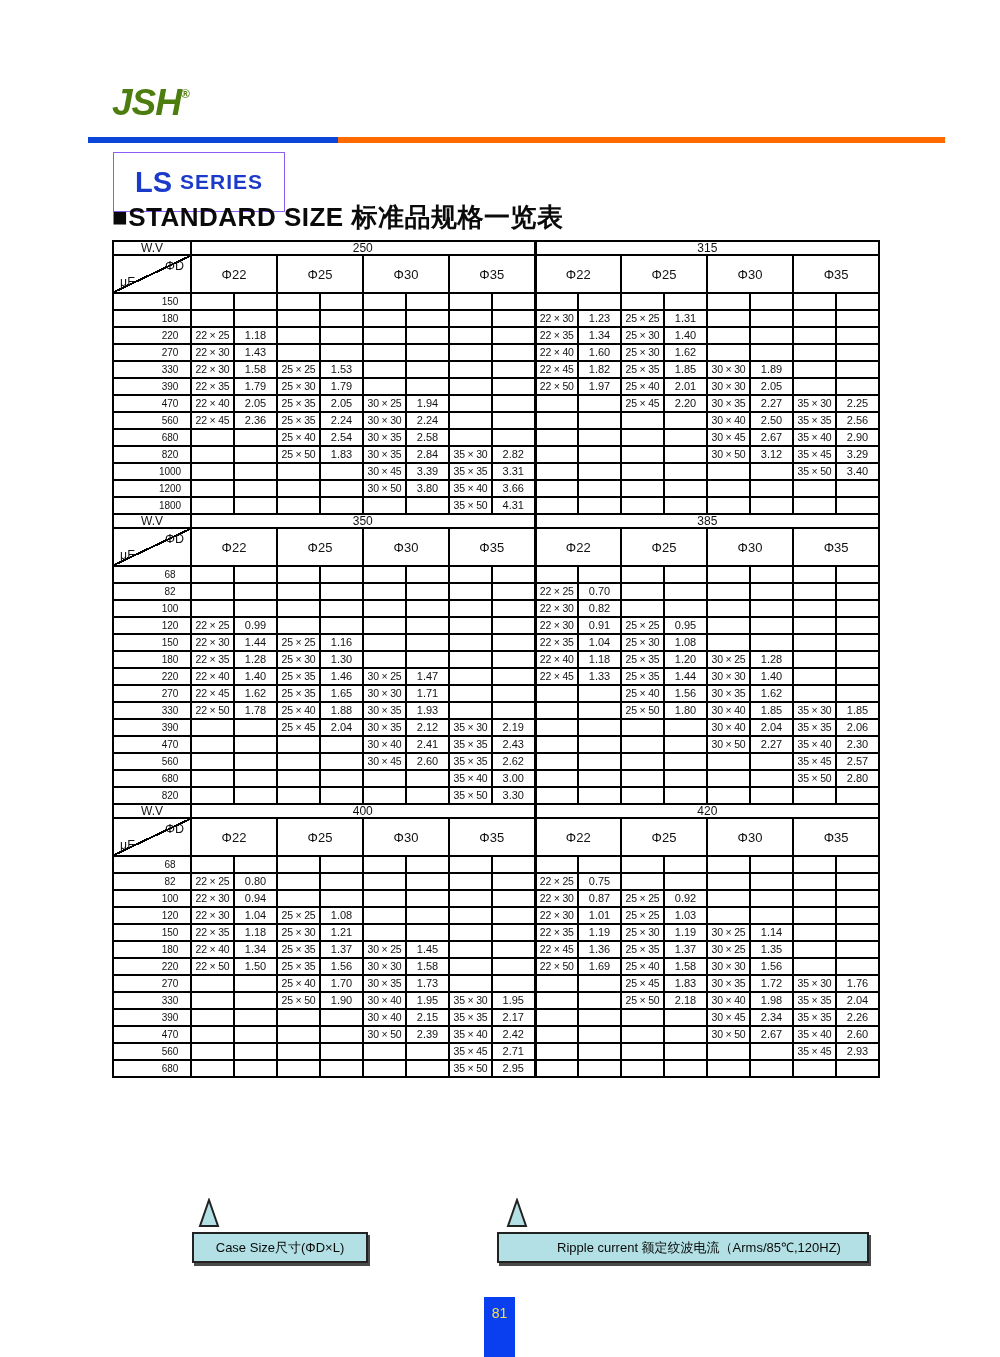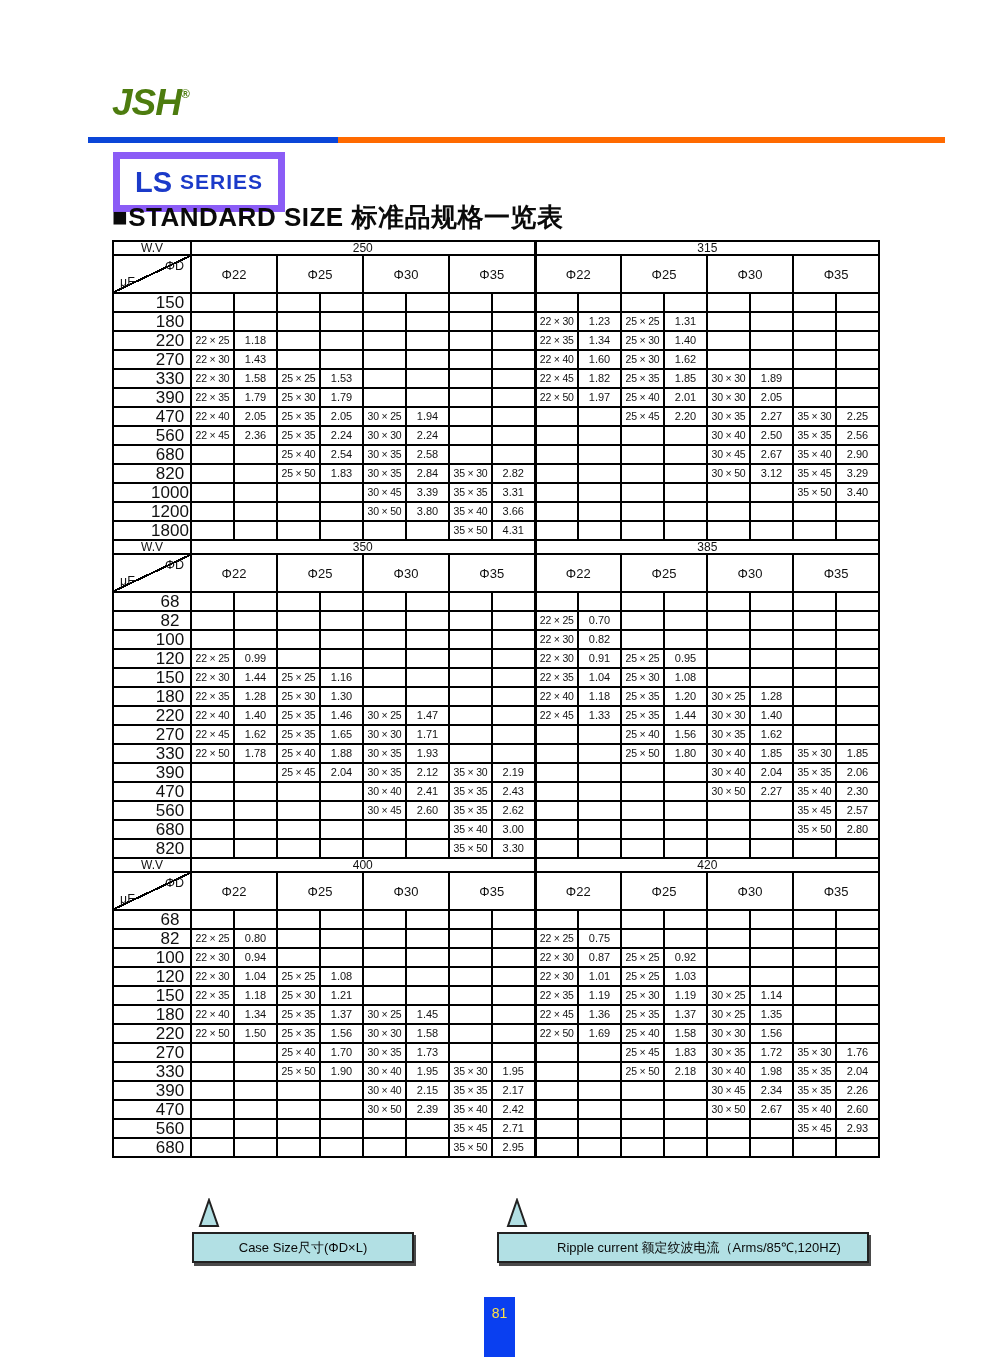--- a/index.html
+++ b/index.html
@@ -10,53 +10,53 @@
     margin:0 auto;
   }
   
   .logo{position:absolute;left:112px;top:82px;
     font-size:37px;font-weight:bold;font-style:italic;color:#4d7c0f;letter-spacing:-1px;}
   .logo sup{font-size:12px;font-style:normal;letter-spacing:0;position:relative;top:-4px;}
   .rule{position:absolute;left:88px;top:137px;height:6px;width:857px;font-size:0;}
   .rule .blue{display:inline-block;height:6px;width:250px;background:#0b46d8;vertical-align:top;}
   .rule .orange{display:inline-block;height:6px;width:607px;background:#ff6a00;vertical-align:top;}
   .series-badge{position:absolute;left:113px;top:152px;width:172px;height:60px;
-    border:7px solid #8b5cf6;color:#1b3ac9;display:flex;align-items:center;justify-content:center;gap:8px;}
+    border:1px solid #8b5cf6;color:#1b3ac9;display:flex;align-items:center;justify-content:center;gap:8px;}
   .series-badge .w1{font-size:29px;font-weight:bold;}
   .series-badge .w2{font-size:21px;font-weight:bold;letter-spacing:1px;}
   .page-title{position:absolute;left:112px;top:200px;font-size:26px;font-weight:bold;letter-spacing:0.5px;color:#0a0a0a;white-space:nowrap;}
   
   .table-wrap{position:absolute;left:112px;top:240px;}
   table{border-collapse:collapse;table-layout:fixed;width:766px;}
   td{border:2px solid #000;padding:0;text-align:center;vertical-align:middle;
      font-size:11px;line-height:1;height:17px;overflow:hidden;white-space:nowrap;}
   .sub-l{border-left-width:1px;}
   .phi-l{border-left-width:2px;}
   .grp-l{border-left-width:3px;}
   .wv-row td{height:14px;font-size:12px;}
   .wv-lab{font-size:12px;}
   .hdr-row td{height:38px;font-size:13px;}
-  .uf{font-size:17px;padding-left:36px;}
+  .uf{font-size:10px;padding-left:36px;}
   .sz{font-size:10.5px;letter-spacing:-0.2px;}
   .val{font-size:11px;}
   .diag{position:relative;
     background:linear-gradient(to bottom right,
       transparent 0,transparent calc(50% - 1px),
       #000 calc(50% - 1px),#000 calc(50% + 1px),
       transparent calc(50% + 1px),transparent 100%);}
   .diag-top{position:absolute;top:4px;right:6px;font-size:12.5px;}
   .diag-bottom{position:absolute;bottom:4px;left:6px;font-size:12.5px;}
   
   .tri{position:absolute;width:22px;height:30px;}
   .tri-1{left:198px;top:1198px;}
   .tri-2{left:506px;top:1198px;}
   .legend-box{position:absolute;top:1232px;height:31px;background:#b2e0e4;
     border:2px solid #222;box-shadow:2px 3px 0 #4a4a4a;
     display:flex;align-items:center;justify-content:center;font-size:13px;color:#0a0a0a;white-space:nowrap;}
-  .legend-1{left:192px;width:222px;}
+  .legend-1{left:192px;width:176px;}
   .legend-2{left:497px;width:372px;padding-left:32px;}
   
   .page-num{position:absolute;left:484px;top:1297px;width:31px;height:60px;background:#0a3ff0;}
   .page-num span{display:block;color:#fde047;font-size:14px;text-align:center;margin-top:8px;}
 </style>
 </head>
 <body>
 
 <div class="sheet">
 

